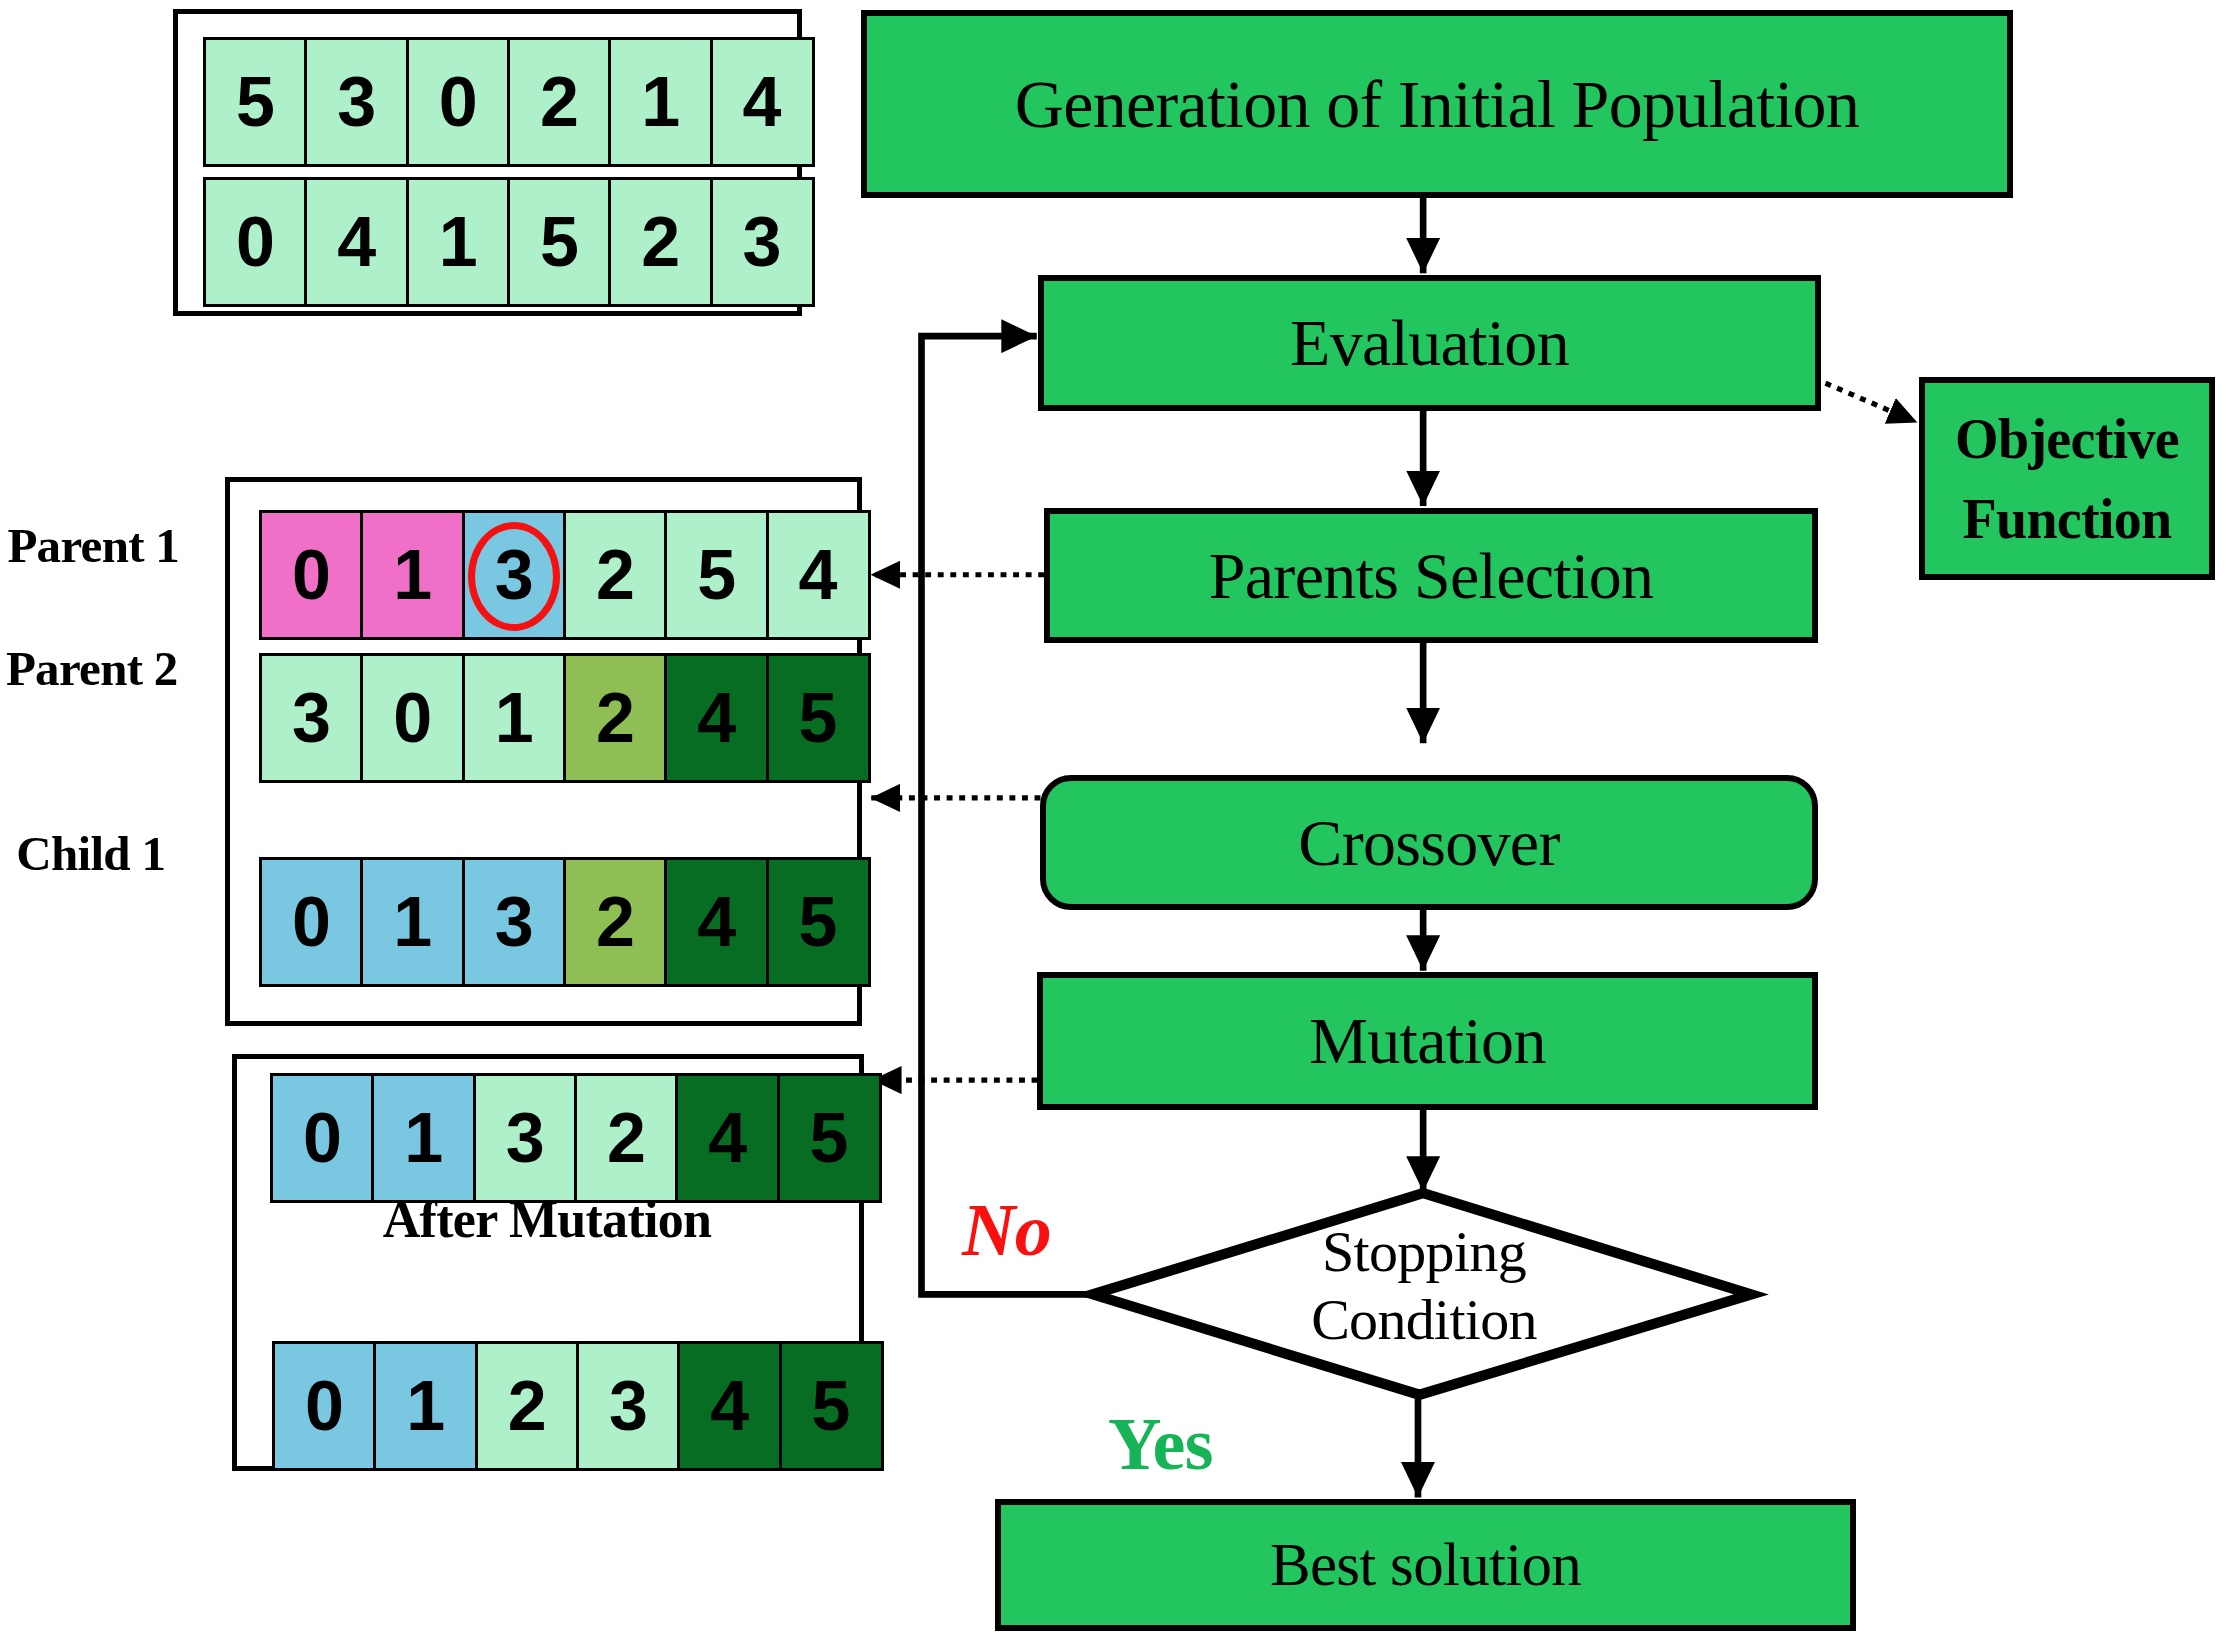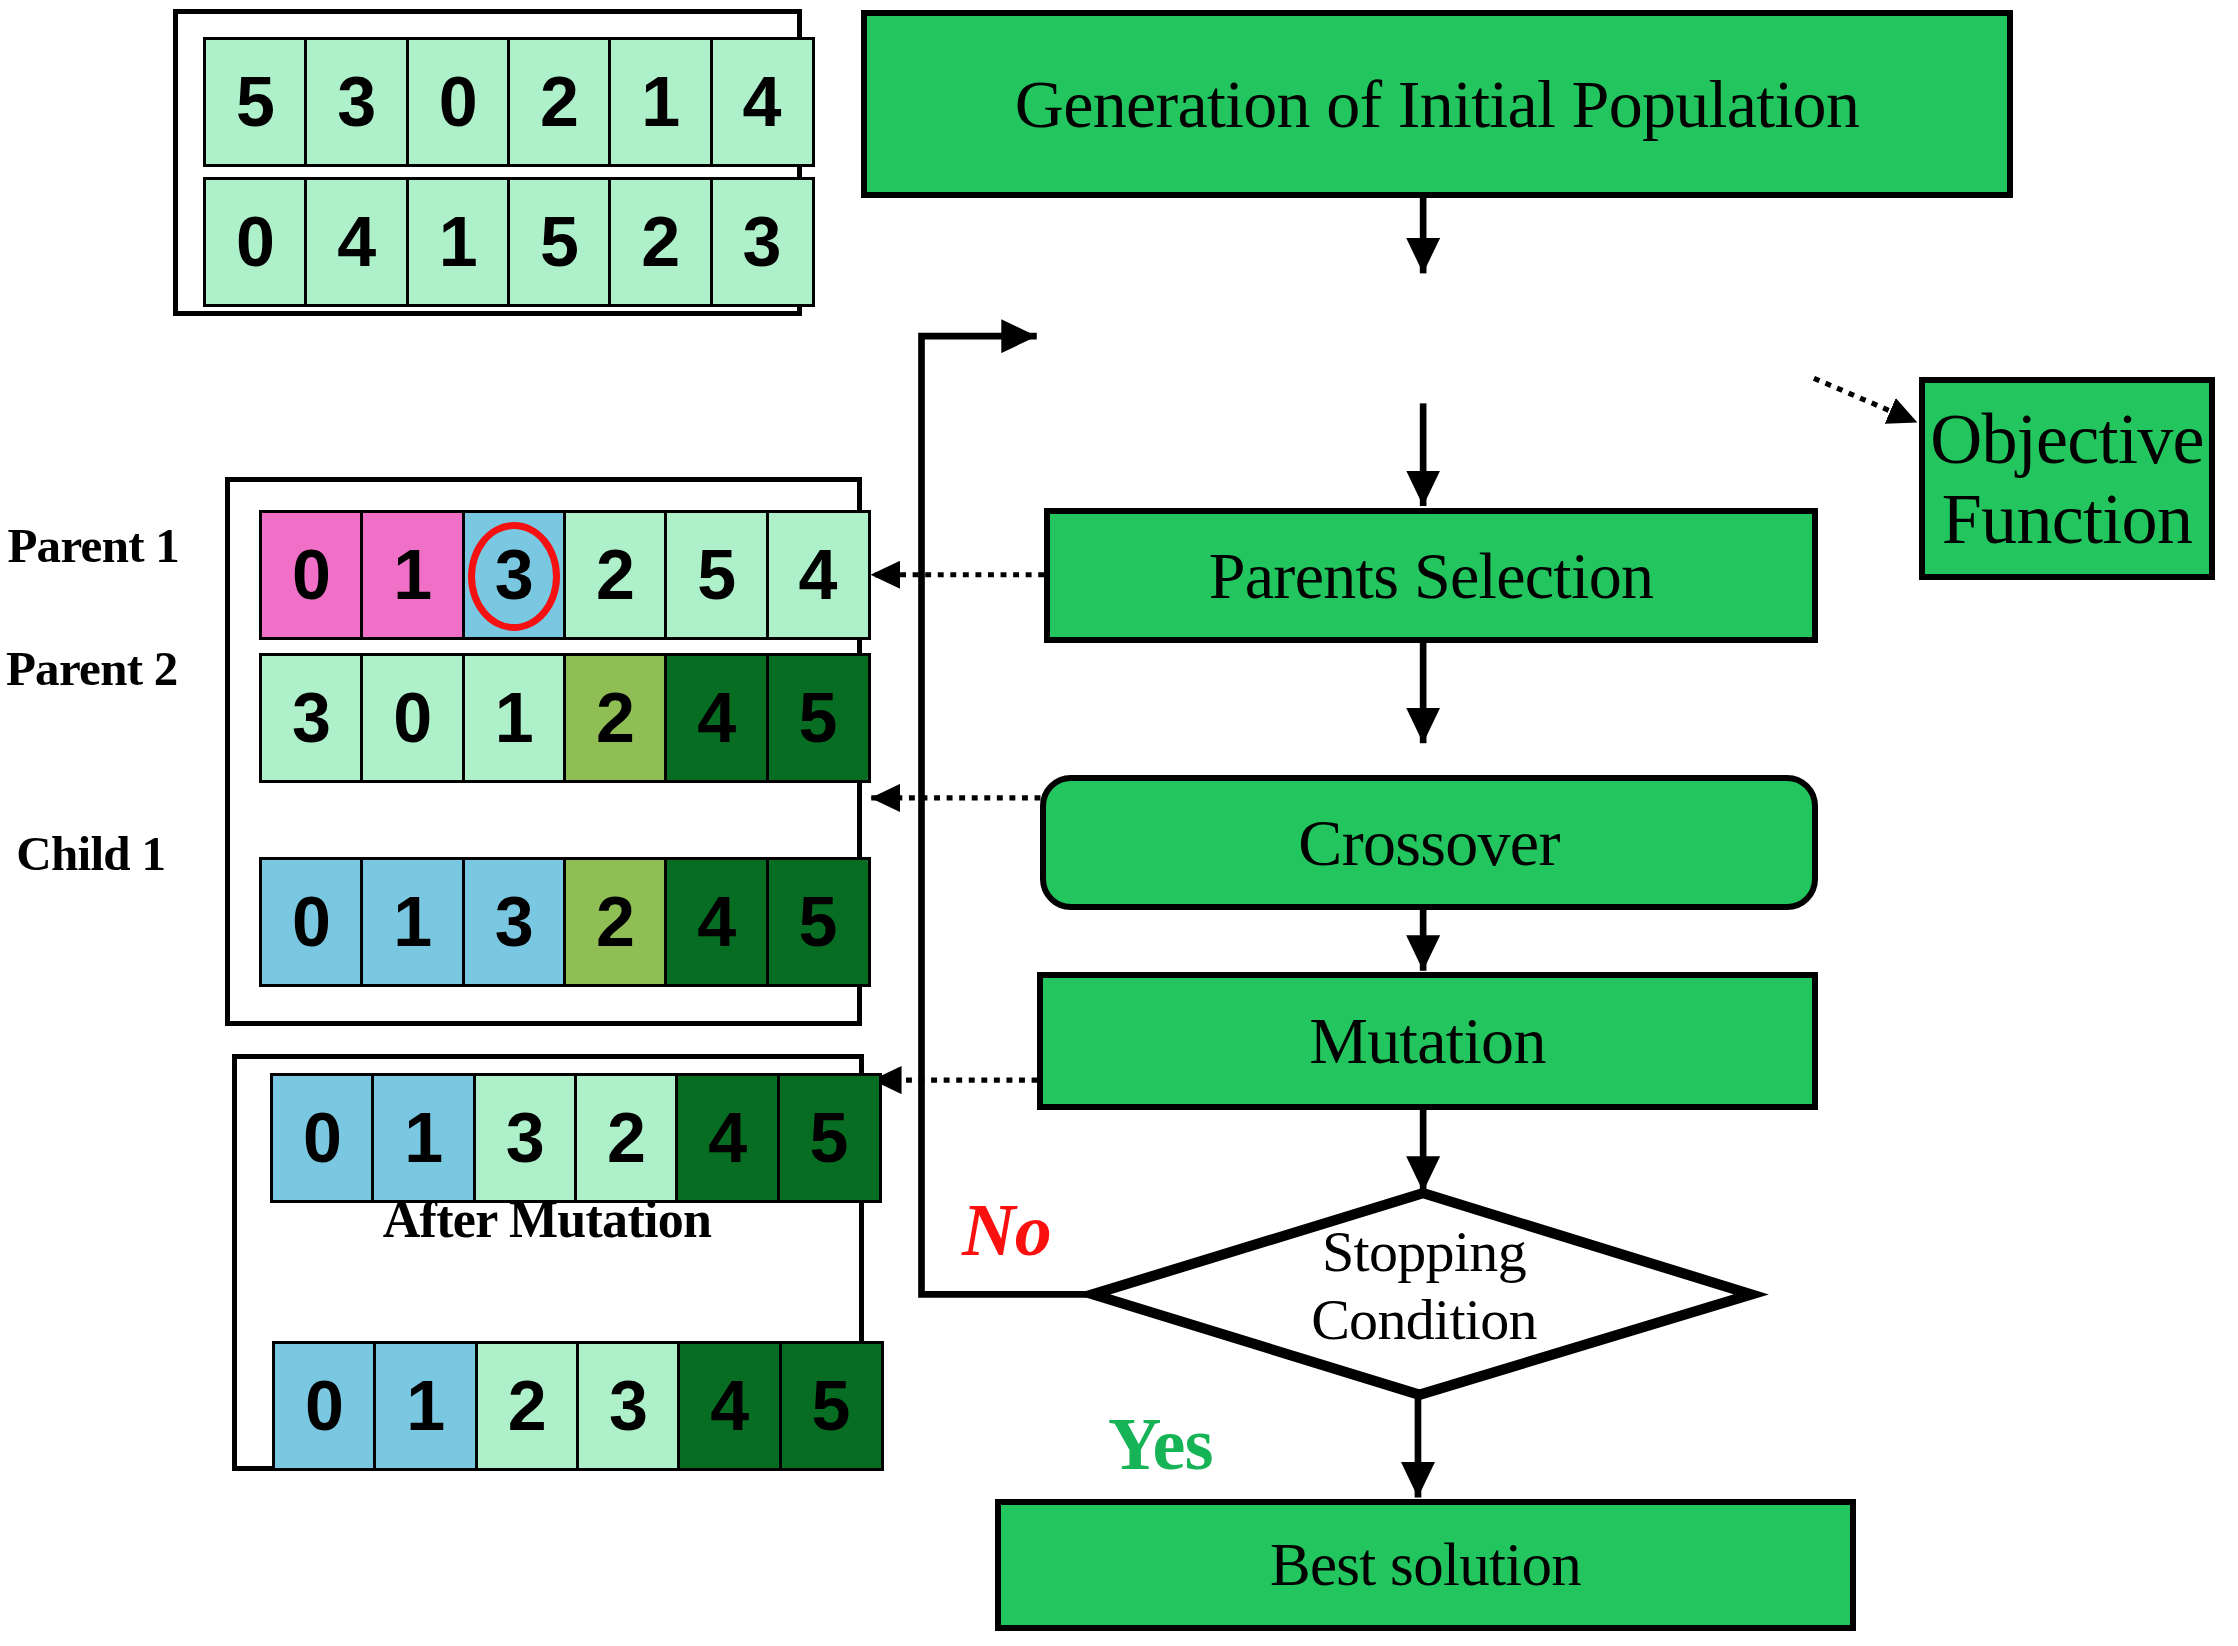--- a/index.html
+++ b/index.html
@@ -10,21 +10,21 @@
   
   .node{position:absolute;background:#22c55e;border:6.6px solid #000;display:flex;
         align-items:center;justify-content:center;text-align:center;
         font-family:"Liberation Serif", serif;letter-spacing:-0.7px;}
   #node-generation{left:861px;top:10.3px;width:1140px;height:176px;font-size:68px;}
   #node-evaluation{left:1038px;top:275px;width:771px;height:124px;font-size:66px;}
   #node-parents{left:1044px;top:508px;width:762px;height:123px;font-size:66px;}
   #node-crossover{left:1040px;top:775px;width:766px;height:123px;font-size:66px;border-radius:31px;}
   #node-mutation{left:1037px;top:972px;width:769px;height:126px;font-size:66px;}
   #node-best{left:995px;top:1499px;width:849px;height:120px;font-size:61px;}
-  #node-objective{left:1919px;top:377px;width:284px;height:191px;font-size:72px;line-height:80px;}
+  #node-objective{left:1919px;top:377px;width:284px;height:191px;font-size:56px;line-height:80px;font-weight:bold;}
   #diamond-text{position:absolute;left:1254px;top:1218px;width:340px;height:148px;
         text-align:center;font-size:58px;line-height:68px;letter-spacing:-0.7px;}
 
   
   .branch{position:absolute;font-weight:bold;font-size:74px;letter-spacing:-0.7px;}
   #no-label{left:962px;top:1188px;font-style:italic;}
   #yes-label{left:1108px;top:1402px;}
 
   
   .panel{position:absolute;background:#fff;border:5.9px solid #000;}
@@ -237,20 +237,21 @@
       </div>
       <div class="cell" style="background: rgb(7, 109, 34);">
         <span>4</span>
       </div>
       <div class="cell" style="background: rgb(7, 109, 34);">
         <span>5</span>
       </div>
     </div>
 
   <div class="node" id="node-generation">Generation of Initial Population</div>
+  <div class="node" id="node-evaluation">Evaluation</div>
   <div class="node" id="node-objective">
     <span>
       <span>Objective</span><br>
       <span>Function</span>
     </span>
   </div>
   <div class="node" id="node-parents">Parents Selection</div>
   <div class="node" id="node-crossover">Crossover</div>
   <div class="node" id="node-mutation">Mutation</div>
   <div id="diamond-text">

